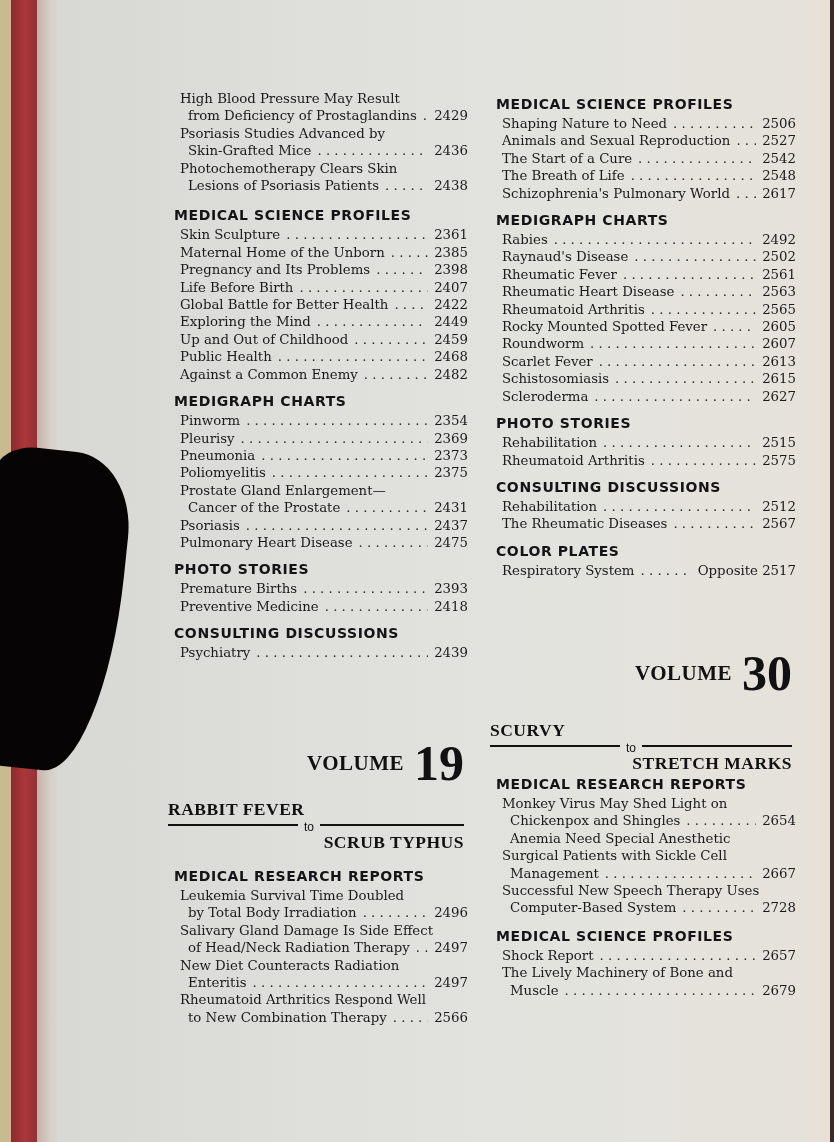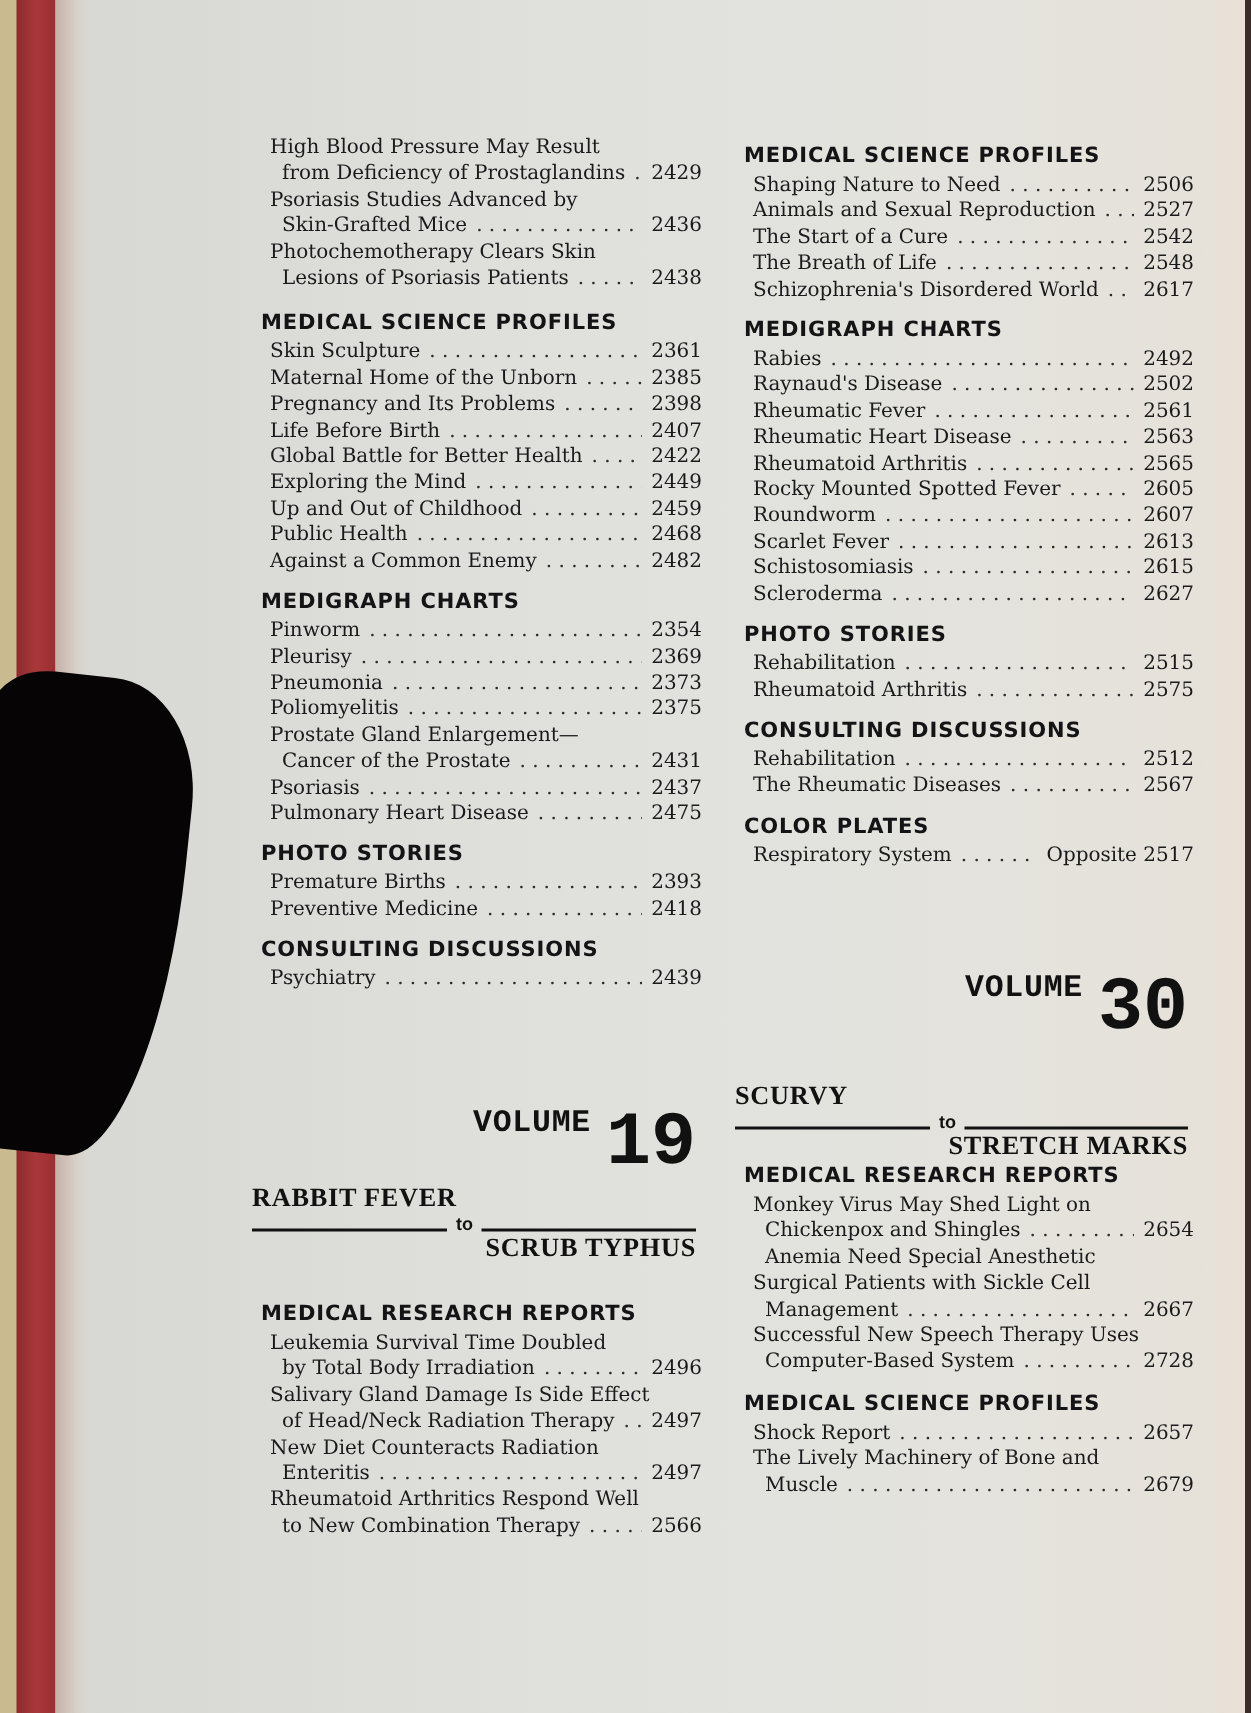--- a/index.html
+++ b/index.html
@@ -70,23 +70,23 @@
       letter-spacing: 0.6px;
       margin: 9px 0 2px 6px;
       line-height: 18px;
       color: #141416;
     }
     .section-head.first { margin-top: 0; }
 
     .vol-block { position: absolute; font-family: "Liberation Serif", serif; color: #111; }
     .vol-label { font-weight: bold; font-size: 21px; letter-spacing: 0.5px; }
     .vol-num { font-weight: bold; font-size: 50px; line-height: 1; margin-left: 10px; }
-    .vol-title-row { display: flex; align-items: flex-start; justify-content: flex-end; font-family: Liberation Mono, monospace; }
+    .vol-title-row { display: flex; align-items: center; justify-content: flex-end; }
     .range-from { font-family: "Liberation Serif", serif; font-weight: bold; font-size: 17.5px; letter-spacing: 0.5px; }
-    .range-mid { display: flex; align-items: center; margin-top: 4px; font-weight: bold; }
+    .range-mid { display: flex; margin-top: 4px; }
     .range-rule { height: 1.5px; background: #111; }
     .range-to-word { font-family: "Liberation Sans", sans-serif; font-size: 12px; margin: 0 6px; position: relative; top: -4px; }
     .range-to { font-family: "Liberation Serif", serif; font-weight: bold; font-size: 17.5px; letter-spacing: 0.5px; text-align: right; margin-top: -6px; }
   </style>
 </head>
 <body>
 
 <div class="scan">
   <div class="binding-edge"></div>
   <div class="binding-red"></div>
@@ -236,21 +236,21 @@
           <span class="page">2439</span>
         </div>
     </div>
   </div>
 
   <div class="vol-block" style="left:168px; top:738px; width:296px;">
     <div class="vol-title-row">
       <span class="vol-label">VOLUME</span>
       <span class="vol-num">19</span>
     </div>
-    <div class="range-from" style="margin-top:0">RABBIT FEVER</div>
+    <div class="range-from" style="margin-top:11px">RABBIT FEVER</div>
     <div class="range-mid">
       <div class="range-rule" style="width:130px"></div>
       <span class="range-to-word">to</span>
       <div class="range-rule" style="flex:1"></div>
     </div>
     <div class="range-to">SCRUB TYPHUS</div>
   </div>
 
   <div class="col col-left" style="top:867px;">
     <div class="section-head first">MEDICAL RESEARCH REPORTS</div>
@@ -305,21 +305,21 @@
           <span class="title">The Start of a Cure</span>
           <span class="leader"></span>
           <span class="page">2542</span>
         </div>
       <div class="entry item">
           <span class="title">The Breath of Life</span>
           <span class="leader"></span>
           <span class="page">2548</span>
         </div>
       <div class="entry item">
-          <span class="title">Schizophrenia's Disordered World</span>
+          <span class="title">Schizophrenia's Pulmonary World</span>
           <span class="leader"></span>
           <span class="page">2617</span>
         </div>
     </div>
 
     <div class="section-head">MEDIGRAPH CHARTS</div>
     <div>
       <div class="entry item">
           <span class="title">Rabies</span>
           <span class="leader"></span>

